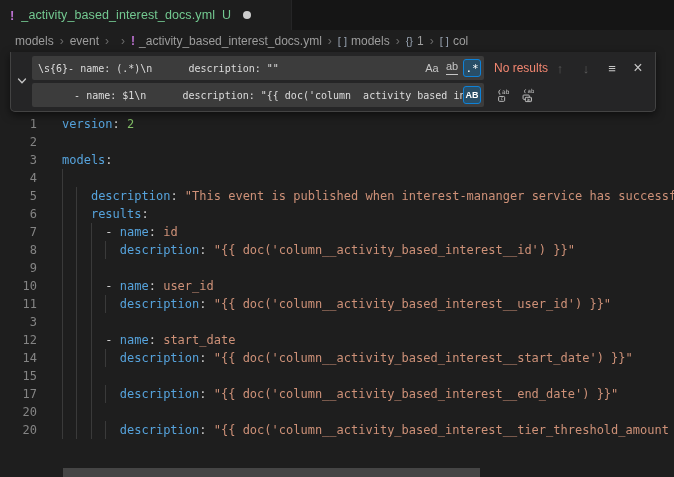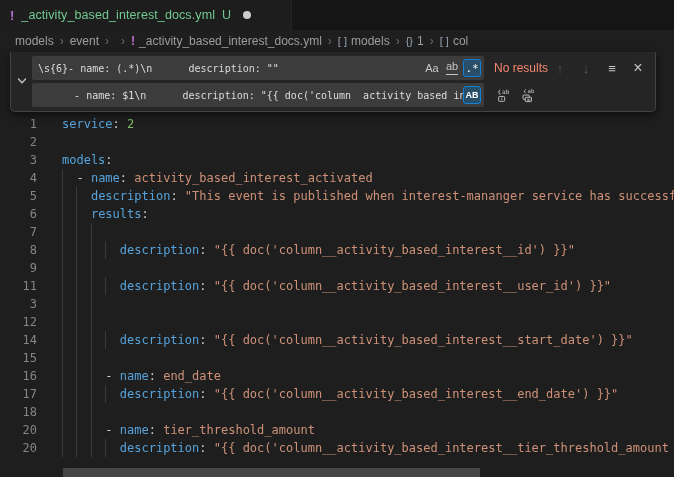--- a/index.html
+++ b/index.html
@@ -94,38 +94,37 @@
       </span>
       <span class="bc-sep">›</span>
       <span class="crumb">
         <span class="ic">[ ]</span>
         <span>col</span>
       </span>
     </div>
 
   <div class="editor">
     <div class="lines" id="lines">
-        <div class="line"><span class="ln">1</span><span class="code"><span class="tk-k">service</span><span class="tk-p">: </span><span class="tk-n">2</span></span></div>
+        <div class="line"><span class="ln">1</span><span class="code"><span class="tk-k">version</span><span class="tk-p">: </span><span class="tk-n">2</span></span></div>
         <div class="line"><span class="ln">2</span><span class="code"></span></div>
         <div class="line"><span class="ln">3</span><span class="code"><span class="tk-k">models</span><span class="tk-p">:</span></span></div>
-        <div class="line"><span class="guide" style="left: 62px;"></span><span class="ln">4</span><span class="code"><span class="tk-p">  - </span><span class="tk-k">name</span><span class="tk-p">: </span><span class="tk-s">activity_based_interest_activated</span></span></div>
+        <div class="line"><span class="guide" style="left: 62px;"></span><span class="ln">4</span></div>
         <div class="line"><span class="guide" style="left: 62px;"></span><span class="guide" style="left: 76.4492px;"></span><span class="ln">5</span><span class="code"><span class="tk-p">    </span><span class="tk-k">description</span><span class="tk-p">: </span><span class="tk-s">"This event is published when interest-mananger service has successf</span></span></div>
         <div class="line"><span class="guide" style="left: 62px;"></span><span class="guide" style="left: 76.4492px;"></span><span class="ln">6</span><span class="code"><span class="tk-p">    </span><span class="tk-k">results</span><span class="tk-p">:</span></span></div>
-        <div class="line"><span class="guide" style="left: 62px;"></span><span class="guide" style="left: 76.4492px;"></span><span class="guide" style="left: 90.8984px;"></span><span class="ln">7</span></div>
+        <div class="line"><span class="guide" style="left: 62px;"></span><span class="guide" style="left: 76.4492px;"></span><span class="guide" style="left: 90.8984px;"></span><span class="ln">7</span><span class="code"><span class="tk-p">      - </span><span class="tk-k">name</span><span class="tk-p">: </span><span class="tk-s">id</span></span></div>
         <div class="line"><span class="guide" style="left: 62px;"></span><span class="guide" style="left: 76.4492px;"></span><span class="guide" style="left: 90.8984px;"></span><span class="guide" style="left: 105.348px;"></span><span class="ln">8</span><span class="code"><span class="tk-p">        </span><span class="tk-k">description</span><span class="tk-p">: </span><span class="tk-s">"{{ doc('column__activity_based_interest__id') }}"</span></span></div>
         <div class="line"><span class="guide" style="left: 62px;"></span><span class="guide" style="left: 76.4492px;"></span><span class="guide" style="left: 90.8984px;"></span><span class="ln">9</span><span class="code"></span></div>
+        <div class="line"><span class="guide" style="left: 62px;"></span><span class="guide" style="left: 76.4492px;"></span><span class="guide" style="left: 90.8984px;"></span><span class="ln">10</span><span class="code"><span class="tk-p">      - </span><span class="tk-k">name</span><span class="tk-p">: </span><span class="tk-s">user_id</span></span></div>
         <div class="line"><span class="guide" style="left: 62px;"></span><span class="guide" style="left: 76.4492px;"></span><span class="guide" style="left: 90.8984px;"></span><span class="guide" style="left: 105.348px;"></span><span class="ln">11</span><span class="code"><span class="tk-p">        </span><span class="tk-k">description</span><span class="tk-p">: </span><span class="tk-s">"{{ doc('column__activity_based_interest__user_id') }}"</span></span></div>
         <div class="line"><span class="guide" style="left: 62px;"></span><span class="guide" style="left: 76.4492px;"></span><span class="guide" style="left: 90.8984px;"></span><span class="ln">3</span><span class="code"></span></div>
-        <div class="line"><span class="guide" style="left: 62px;"></span><span class="guide" style="left: 76.4492px;"></span><span class="guide" style="left: 90.8984px;"></span><span class="ln">12</span></div>
+        <div class="line"><span class="guide" style="left: 62px;"></span><span class="guide" style="left: 76.4492px;"></span><span class="guide" style="left: 90.8984px;"></span><span class="ln">12</span><span class="code"><span class="tk-p">      - </span><span class="tk-k">name</span><span class="tk-p">: </span><span class="tk-s">start_date</span></span></div>
         <div class="line"><span class="guide" style="left: 62px;"></span><span class="guide" style="left: 76.4492px;"></span><span class="guide" style="left: 90.8984px;"></span><span class="guide" style="left: 105.348px;"></span><span class="ln">14</span><span class="code"><span class="tk-p">        </span><span class="tk-k">description</span><span class="tk-p">: </span><span class="tk-s">"{{ doc('column__activity_based_interest__start_date') }}"</span></span></div>
         <div class="line"><span class="guide" style="left: 62px;"></span><span class="guide" style="left: 76.4492px;"></span><span class="guide" style="left: 90.8984px;"></span><span class="ln">15</span><span class="code"></span></div>
-        <div class="line"><span class="guide" style="left: 62px;"></span><span class="guide" style="left: 76.4492px;"></span><span class="guide" style="left: 90.8984px;"></span><span class="ln">16</span><span class="code"><span class="tk-p">      - </span><span class="tk-k">name</span><span class="tk-p">: </span><span class="tk-s">end_date</span></span></div>
         <div class="line"><span class="guide" style="left: 62px;"></span><span class="guide" style="left: 76.4492px;"></span><span class="guide" style="left: 90.8984px;"></span><span class="guide" style="left: 105.348px;"></span><span class="ln">17</span><span class="code"><span class="tk-p">        </span><span class="tk-k">description</span><span class="tk-p">: </span><span class="tk-s">"{{ doc('column__activity_based_interest__end_date') }}"</span></span></div>
-        <div class="line"><span class="guide" style="left: 62px;"></span><span class="guide" style="left: 76.4492px;"></span><span class="guide" style="left: 90.8984px;"></span><span class="ln">18</span><span class="code"></span></div>
-        <div class="line"><span class="guide" style="left: 62px;"></span><span class="guide" style="left: 76.4492px;"></span><span class="guide" style="left: 90.8984px;"></span><span class="ln">20</span><span class="code"><span class="tk-p">      - </span><span class="tk-k">name</span><span class="tk-p">: </span><span class="tk-s">tier_threshold_amount</span></span></div>
+        <div class="line"><span class="guide" style="left: 62px;"></span><span class="guide" style="left: 76.4492px;"></span><span class="guide" style="left: 90.8984px;"></span><span class="ln">20</span></div>
         <div class="line"><span class="guide" style="left: 62px;"></span><span class="guide" style="left: 76.4492px;"></span><span class="guide" style="left: 90.8984px;"></span><span class="guide" style="left: 105.348px;"></span><span class="ln">20</span><span class="code"><span class="tk-p">        </span><span class="tk-k">description</span><span class="tk-p">: </span><span class="tk-s">"{{ doc('column__activity_based_interest__tier_threshold_amount</span></span></div>
       </div>
     <div class="hscroll"></div>
   </div>
 
   <div class="find-widget">
     <div class="toggle">
       <svg width="14" height="14" viewBox="0 0 14 14">
         <path d="M3.5 5 L7 8.7 L10.5 5" stroke="#c5c5c5" stroke-width="1.3" fill="none" stroke-linecap="round"></path>
       </svg>

